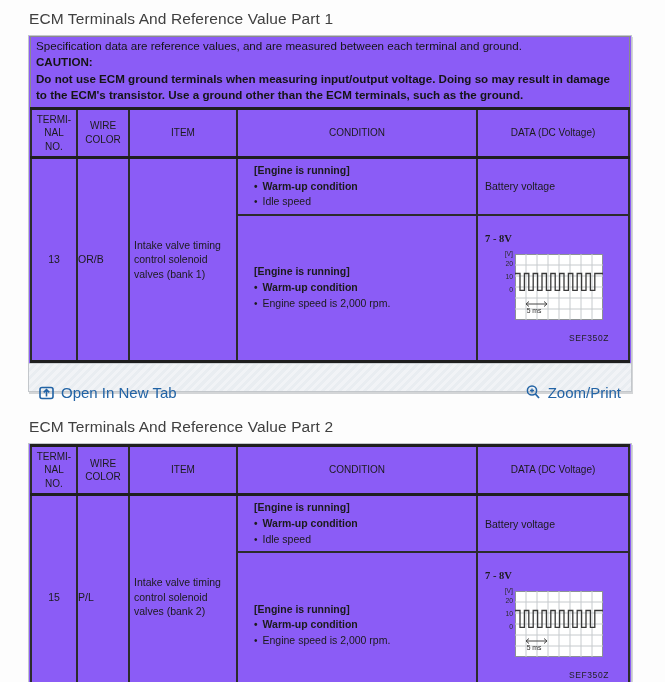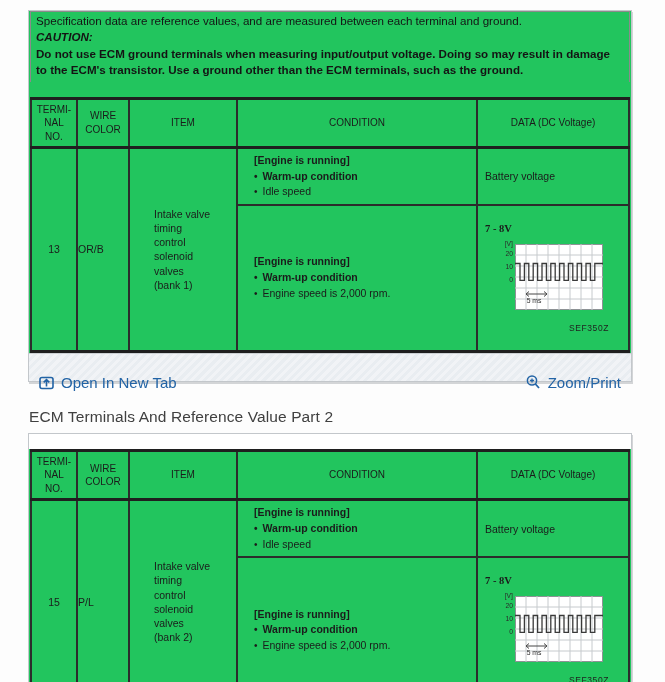--- a/index.html
+++ b/index.html
@@ -13,49 +13,49 @@
   .section.first{padding-top:10px;}
   .section.second{margin-top:26px;}
   .section-title{
     font-size:15.5px;font-weight:400;color:#404040;
     margin:0 0 7px 1px;letter-spacing:.1px;
   }
   .widget{
     background:#ffffff;border:1px solid #c3c7cb;
     box-shadow:1px 2px 0 rgba(160,164,168,.45);
   }
-  .scan{background:#22c55e;padding:0 1px;}
+  .scan{background:#8b5cf6;padding:0 1px;}
   
   .specbox{
     border:1px solid #8b8b8b;border-bottom:none;
     padding:1px 5px 3px 5px;font-size:11.6px;line-height:1.42;color:#141414;
   }
   .specbox .note{font-weight:400;}
-  .specbox .caution-label{font-weight:700;font-style:italic;}
+  .specbox .caution-label{font-weight:700;}
   .specbox .caution-text{font-weight:700;}
   
   table.ecm{
     width:100%;border-collapse:collapse;table-layout:fixed;
     border-top:3px solid #1f1f1f;border-bottom:3px solid #1f1f1f;
-    border-left:2px solid #2a2a2a;border-right:2px solid #2a2a2a;margin-top:15px;
+    border-left:2px solid #2a2a2a;border-right:2px solid #2a2a2a;
   }
   table.ecm th, table.ecm td{
     border:2px solid #2c2c2c;color:#1b1b1b;
   }
   table.ecm thead th{
     border-bottom:3px solid #1f1f1f;
     font-weight:400;font-size:10px;line-height:1.35;text-align:center;
     white-space:pre-line;height:42px;padding:2px;
   }
   td.c-term,td.c-wire{
     text-align:center;vertical-align:middle;font-size:10.5px;
   }
   td.c-wire{text-align:left;padding-left:0;}
   td.c-item{
-    vertical-align:middle;font-size:10.5px;line-height:1.35;padding:4px 24px;
+    vertical-align:middle;font-size:10.5px;line-height:1.35;padding:4px 4px;
   }
   td.c-cond{vertical-align:middle;padding:4px 16px;font-size:10.5px;line-height:1.5;}
   td.c-cond.top{vertical-align:middle;}
   .cond-title{font-weight:700;}
   .bullet-line{display:flex;gap:5px;align-items:baseline;}
   .bullet-line .dot{font-size:10px;}
   .bullet-line.b-strong .btxt,.bullet-line.b-strong .dot{font-weight:700;}
   td.c-data{vertical-align:top;padding:17px 7px;font-size:10.5px;}
   .r1{height:48px;}
   .r2{height:114px;}
@@ -91,20 +91,21 @@
     cursor:pointer;text-decoration:none;margin-top:30px;
   }
   .linkbtn svg{display:block;}
 </style>
 </head>
 <body>
 
 <div class="page">
 
   <div class="section first">
+    <h2 class="section-title">ECM Terminals And Reference Value Part 1</h2>
 
     <div class="widget">
       <div class="scan">
 
         <div class="specbox">
           <div class="note">Specification data are reference values, and are measured between each terminal and ground.</div>
           <div class="caution-label">CAUTION:</div>
           <div class="caution-text">Do not use ECM ground terminals when measuring input/output voltage. Doing so may result in damage to the ECM's transistor. Use a ground other than the ECM terminals, such as the ground.</div>
         </div>
 

